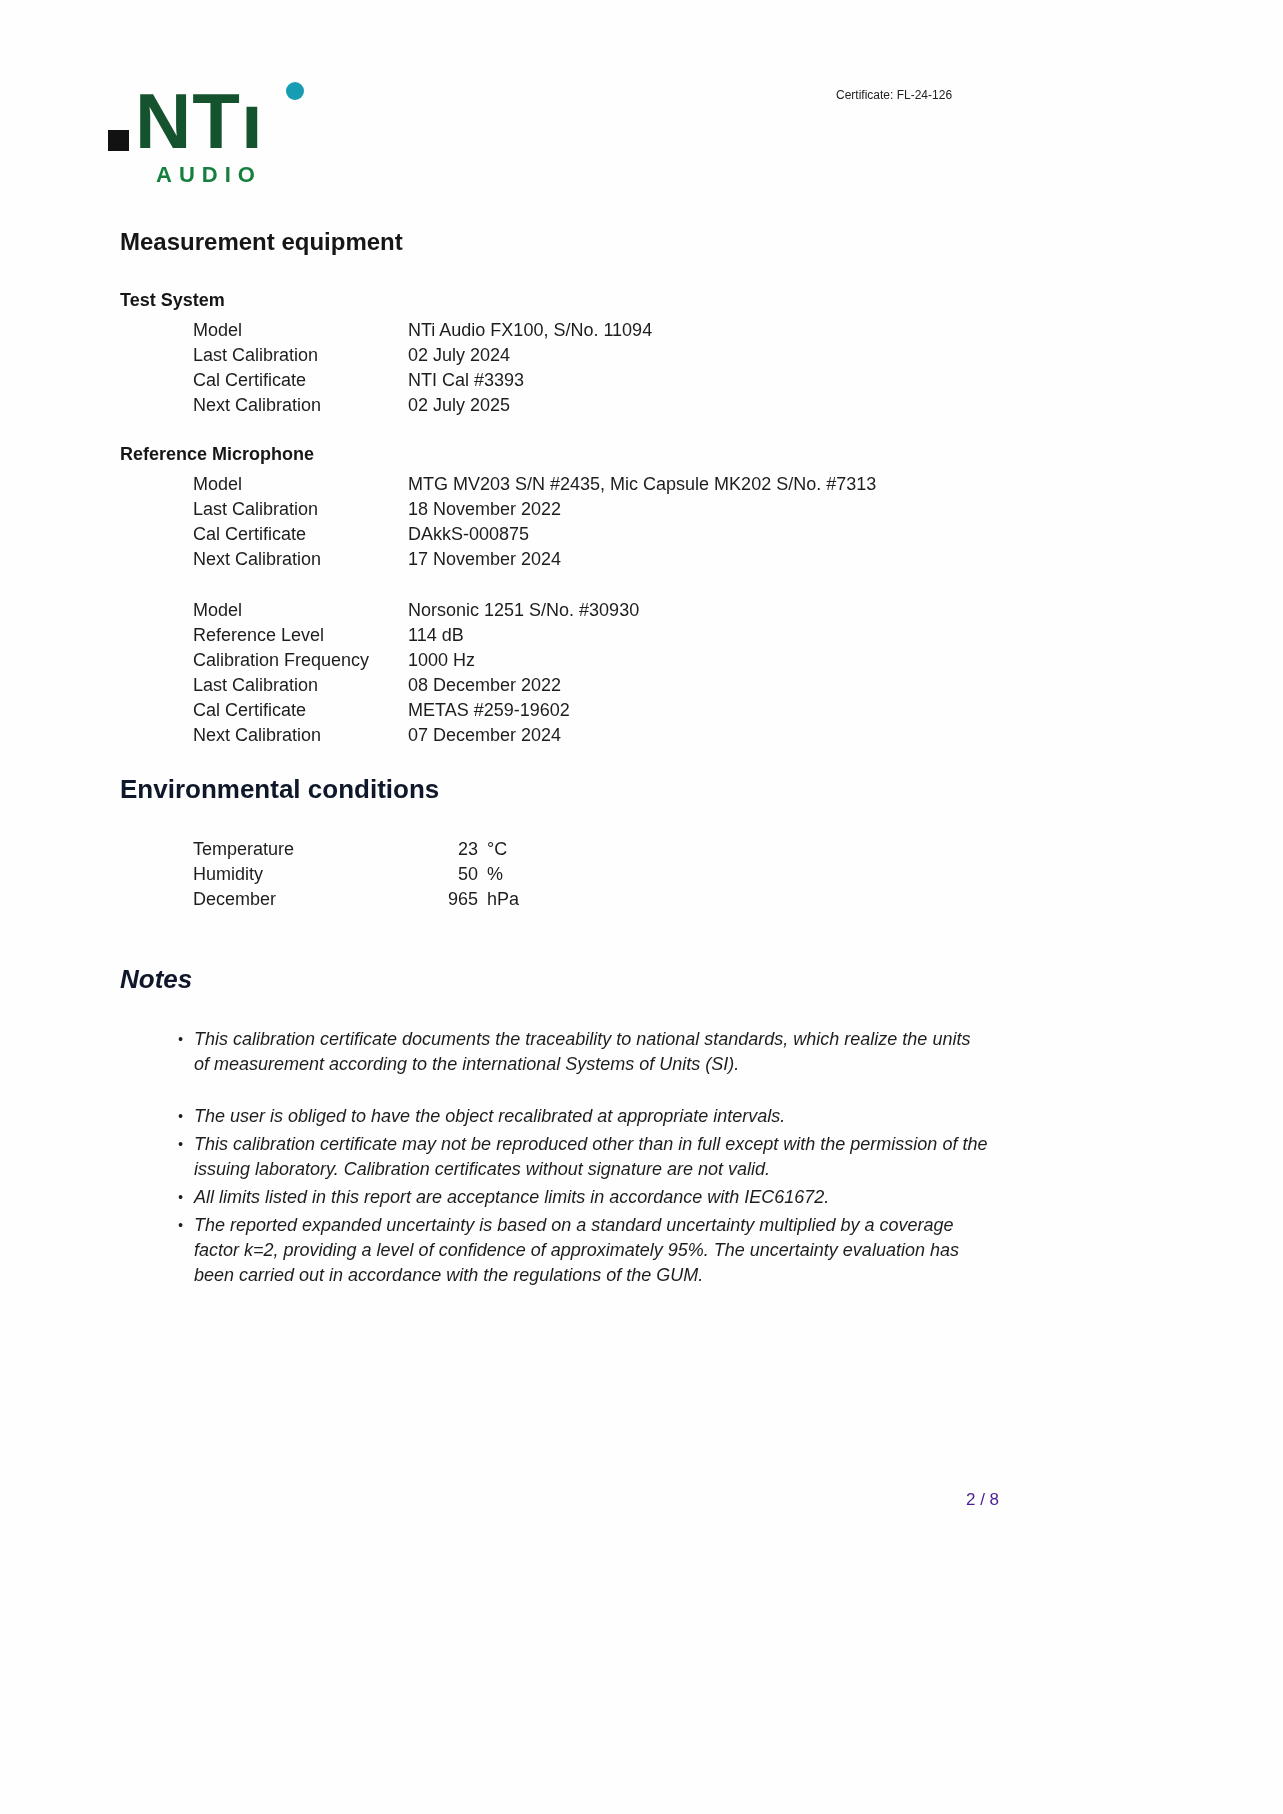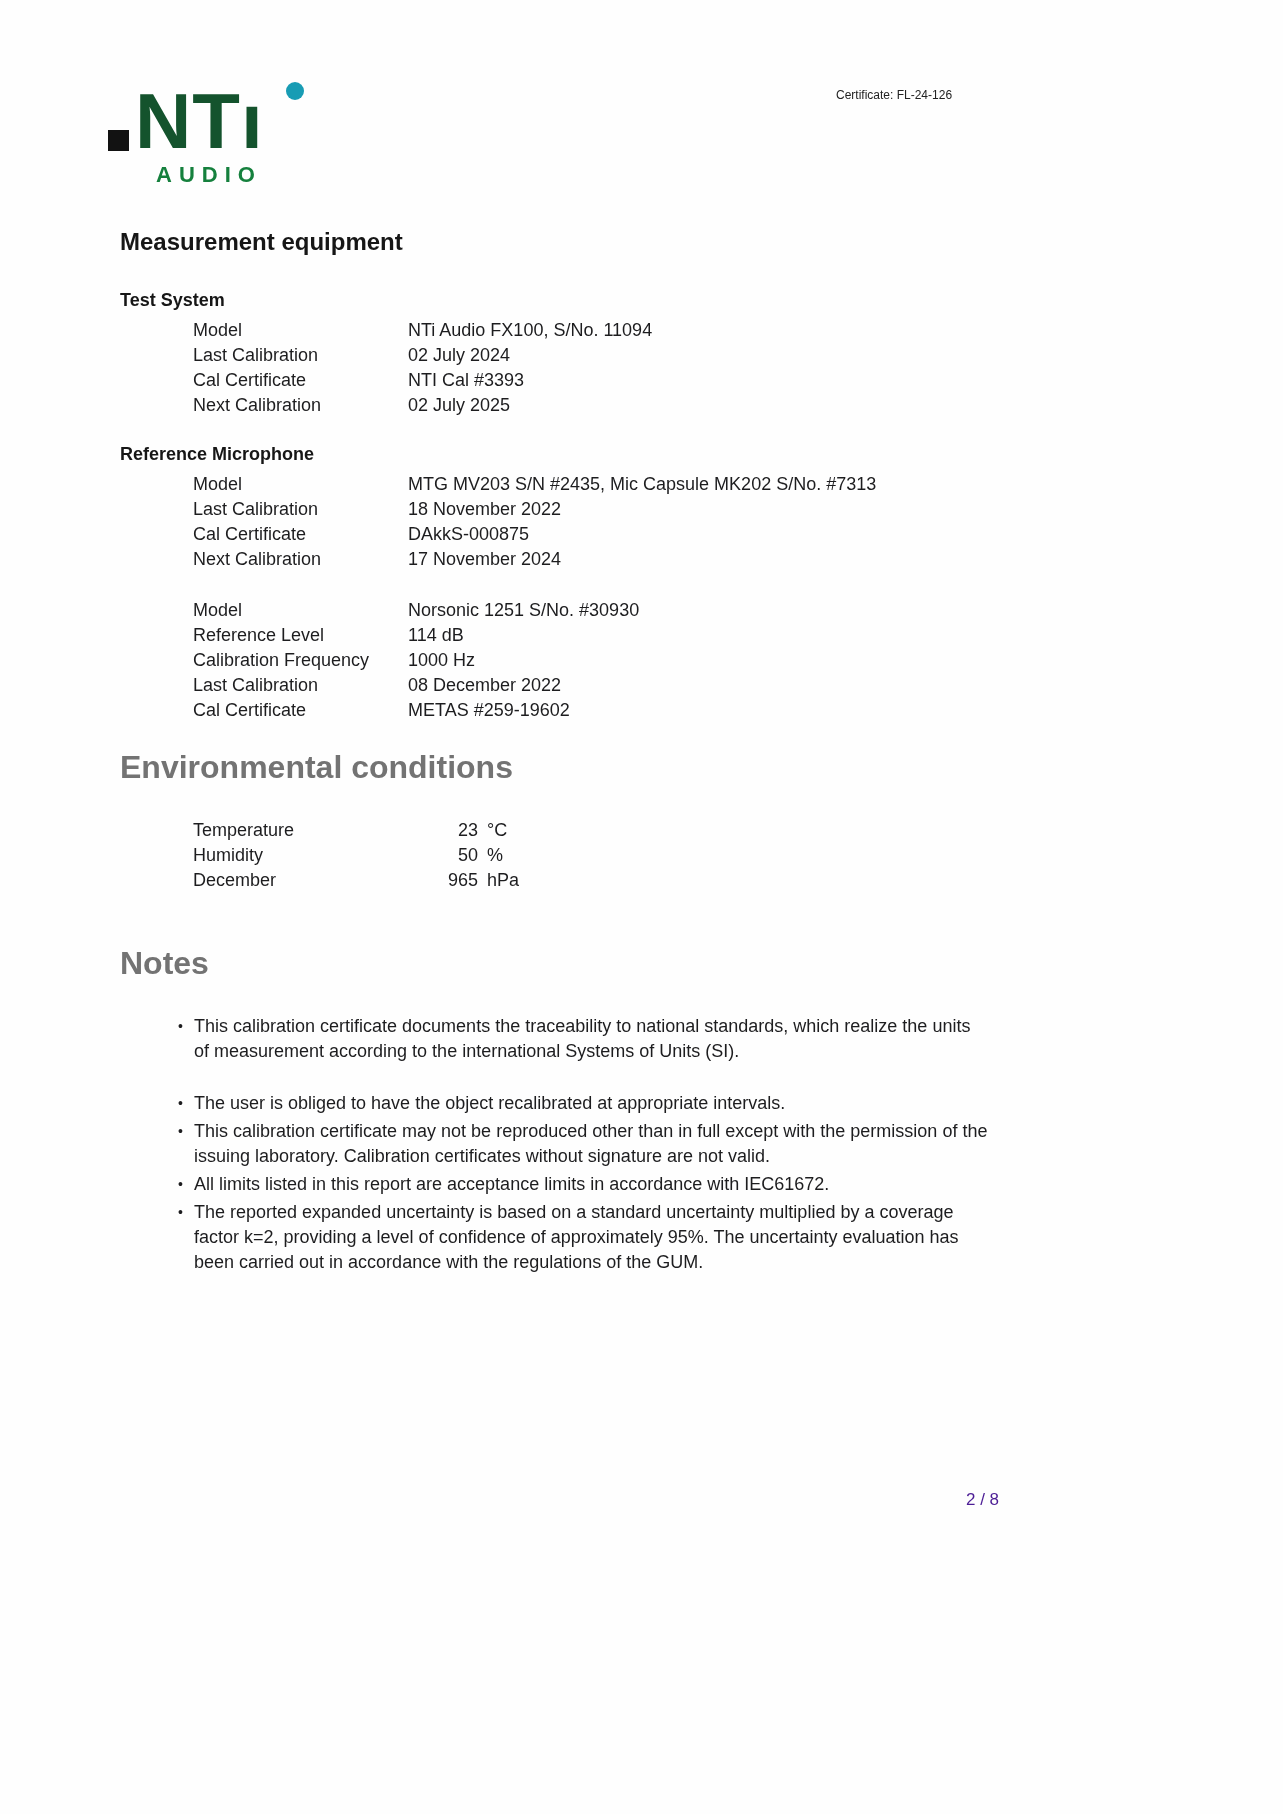--- a/index.html
+++ b/index.html
@@ -63,44 +63,44 @@
   
   .content { position: absolute; top: 228px; left: 120px; width: 880px; }
 
   h1.section-title {
     font-size: 24px;
     font-weight: bold;
     margin: 0 0 34px 0;
     color: #161616;
   }
   h2.section-title {
-    font-size: 32px;
+    font-size: 26px;
     font-weight: bold;
     margin: 0 0 32px 0;
-    color: #737373;
+    color: #0f172a;
   }
 
   .group { margin-bottom: 26px; }
   .group-title {
     font-size: 18px;
     font-weight: bold;
     margin-bottom: 7px;
     color: #161616;
   }
   .kv-row { padding-left: 73px; line-height: 25px; font-size: 18px; }
   .kv-row .label { display: inline-block; width: 215px; vertical-align: top; }
   .kv-row .value { display: inline-block; }
 
   .env-block { margin-top: 24px; }
   .env-row { padding-left: 73px; line-height: 25px; font-size: 18px; }
   .env-row .label { display: inline-block; width: 248px; }
   .env-row .num { display: inline-block; width: 37px; text-align: right; }
   .env-row .unit { margin-left: 9px; }
 
-  .notes-block { margin-top: 52px; }
+  .notes-block { margin-top: 52px; font-style: italic; }
   .note {
     display: flex;
     padding-left: 58px;
     width: 810px;
     font-size: 18px;
     line-height: 25px;
     margin-bottom: 3px;
   }
   .note:first-of-type { margin-bottom: 27px; }
   .note .bullet { width: 16px; flex: 0 0 16px; font-size: 14px; line-height: 25px; }
@@ -176,20 +176,23 @@
       </div>
       <div class="kv-row">
         <span class="label">Calibration Frequency</span><span class="value">1000 Hz</span>
       </div>
       <div class="kv-row">
         <span class="label">Last Calibration</span><span class="value">08 December 2022</span>
       </div>
       <div class="kv-row">
         <span class="label">Cal Certificate</span><span class="value">METAS #259-19602</span>
       </div>
+      <div class="kv-row">
+        <span class="label">Next Calibration</span><span class="value">07 December 2024</span>
+      </div>
     </div>
 
     <div class="env-block">
       <h2 class="section-title">Environmental conditions</h2>
       <div class="env-row">
         <span class="label">Temperature</span><span class="num">23</span><span class="unit">°C</span>
       </div>
       <div class="env-row">
         <span class="label">Humidity</span><span class="num">50</span><span class="unit">%</span>
       </div>

